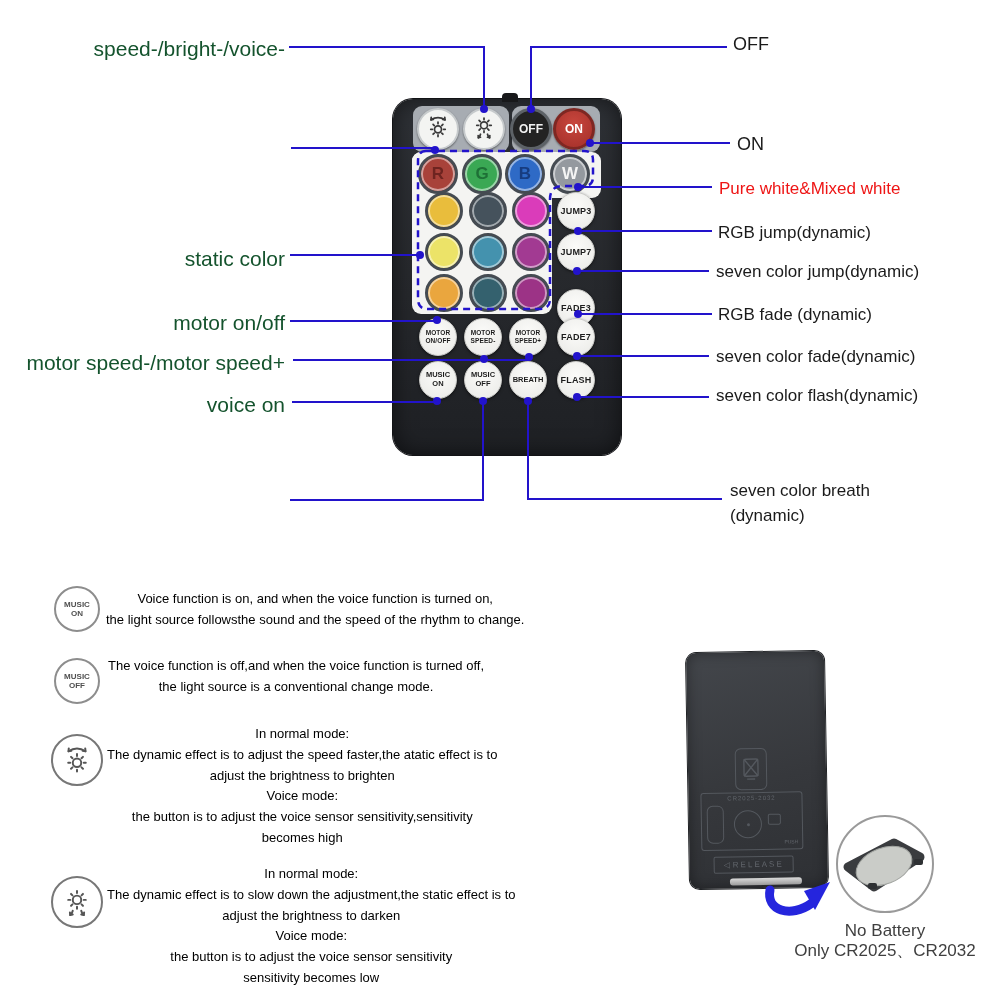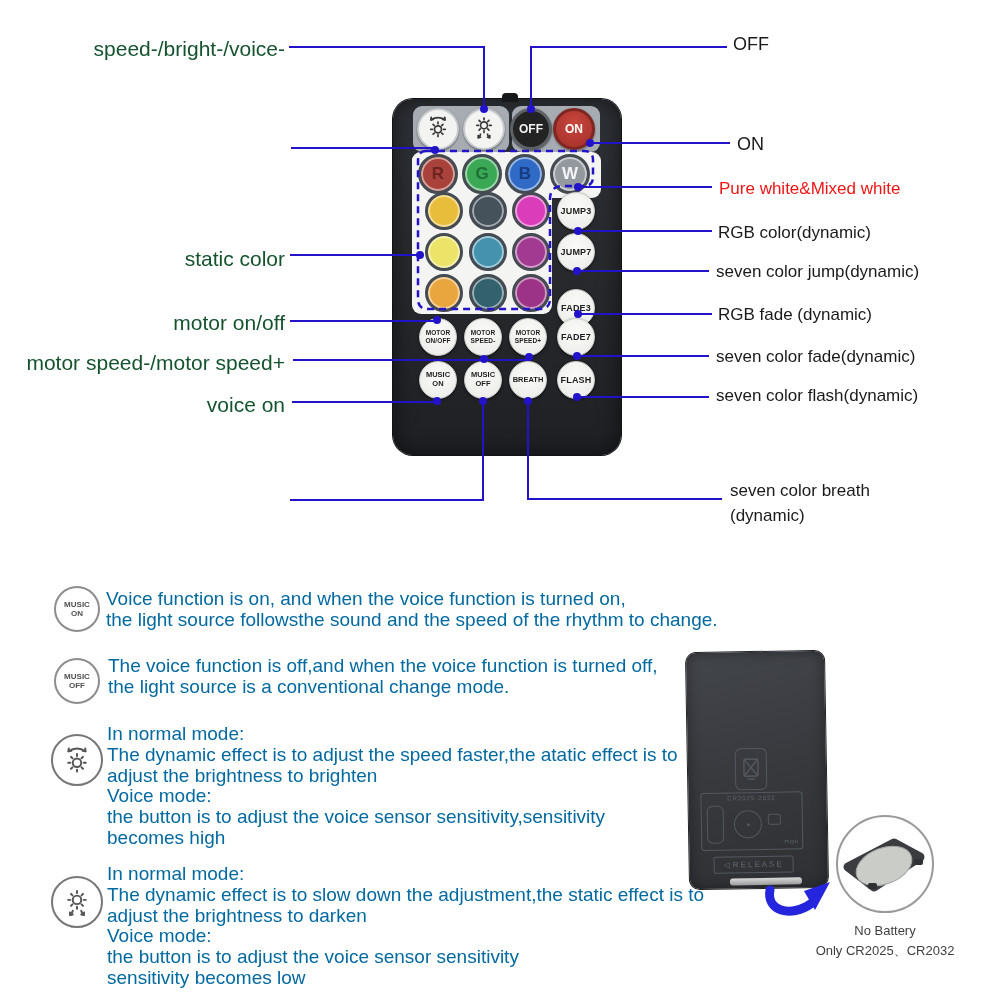--- a/index.html
+++ b/index.html
@@ -27,29 +27,29 @@
   .gbtn{width:38px;height:38px;border:3px solid #454b52;box-shadow:inset 0 0 0 2px rgba(255,255,255,.5);}
   .wbtn{width:38px;height:38px;background:radial-gradient(circle at 50% 38%,#fbfbf9,#e9e9e6);border:1px solid #c9c9c6;
         box-shadow:0 1px 3px rgba(0,0,0,.55);color:#1d1d1d;text-align:center;}
   .wbtn.one{font-size:9px;letter-spacing:.2px;}
   .wbtn.two{font-size:6.5px;line-height:7.6px;letter-spacing:.1px;}
   .wbtn.mus{font-size:7.5px;line-height:8.6px;}
   
   .secIconTxt{position:absolute;border-radius:50%;background:#fff;border:2px solid #8d8d8d;color:#4f4f4f;
         display:flex;align-items:center;justify-content:center;text-align:center;font-weight:bold;font-size:8px;line-height:9px;}
   .secIconSun{position:absolute;border-radius:50%;background:#fff;border:2px solid #777;display:flex;align-items:center;justify-content:center;}
-  .secTxt{position:absolute;font-size:19px;line-height:20.8px;color:#0369a1;white-space:pre-line;}
+  .secTxt{position:absolute;font-size:13px;line-height:20.8px;color:#000000;white-space:pre-line;text-align:center;}
   
   .back{position:absolute;left:688px;top:652px;width:138px;height:236px;border-radius:10px;transform:rotate(-1deg);
         background:linear-gradient(165deg,#43464b,#36383c 55%,#2e3034);box-shadow:inset 0 0 14px rgba(0,0,0,.4),0 0 0 1px #202225;}
   .emb{position:absolute;border:1px solid #54585e;box-sizing:border-box;}
   .release{font-size:8px;letter-spacing:2px;color:#61656b;display:flex;align-items:center;justify-content:center;border-radius:2px;}
   .slot{position:absolute;background:linear-gradient(180deg,#dadada,#9b9b9b);border-radius:3px;}
   .battcirc{position:absolute;left:836px;top:815px;width:94px;height:94px;border-radius:50%;background:#fff;border:2px solid #9a9a9a;}
-  .note{position:absolute;left:790px;top:921px;width:190px;text-align:center;font-size:13px;line-height:19.5px;color:#3f3f3f;white-space:pre-line;}
+  .note{position:absolute;left:790px;top:921px;width:190px;text-align:center;font-size:17px;line-height:19.5px;color:#3f3f3f;white-space:pre-line;}
   .overlay{position:absolute;left:0;top:0;z-index:5;pointer-events:none;}
 </style>
 </head>
 <body>
 
 <div class="stage">
 
   <div class="remote">
     <div class="bump"></div>
 
@@ -137,21 +137,21 @@
 
   <div class="lblL" style="top:37px;">speed-/bright-/voice-</div>
   <div class="lblL" style="top:247px;">static color</div>
   <div class="lblL" style="top:311px;">motor on/off</div>
   <div class="lblL" style="top:351px;">motor speed-/motor speed+</div>
   <div class="lblL" style="top:393px;">voice on</div>
 
   <div class="lblR big" style="left:733px;top:34px;">OFF</div>
   <div class="lblR big" style="left:737px;top:134px;">ON</div>
   <div class="lblR red" style="left:719px;top:179px;">Pure white&amp;Mixed white</div>
-  <div class="lblR" style="left:718px;top:223px;">RGB color(dynamic)</div>
+  <div class="lblR" style="left:718px;top:223px;">RGB jump(dynamic)</div>
   <div class="lblR" style="left:716px;top:262px;">seven color jump(dynamic)</div>
   <div class="lblR" style="left:718px;top:305px;">RGB fade (dynamic)</div>
   <div class="lblR" style="left:716px;top:347px;">seven color fade(dynamic)</div>
   <div class="lblR" style="left:716px;top:386px;">seven color flash(dynamic)</div>
   <div class="lblR pre" style="left:730px;top:478px;line-height:25px;">seven color breath
 (dynamic)</div>
 
   <div class="secIconTxt pre" style="left:54px;top:586px;width:42px;height:42px;">MUSIC
 ON</div>
   <div class="secTxt" style="left:106px;top:588px;line-height:21px;">Voice function is on, and when the voice function is turned on,

